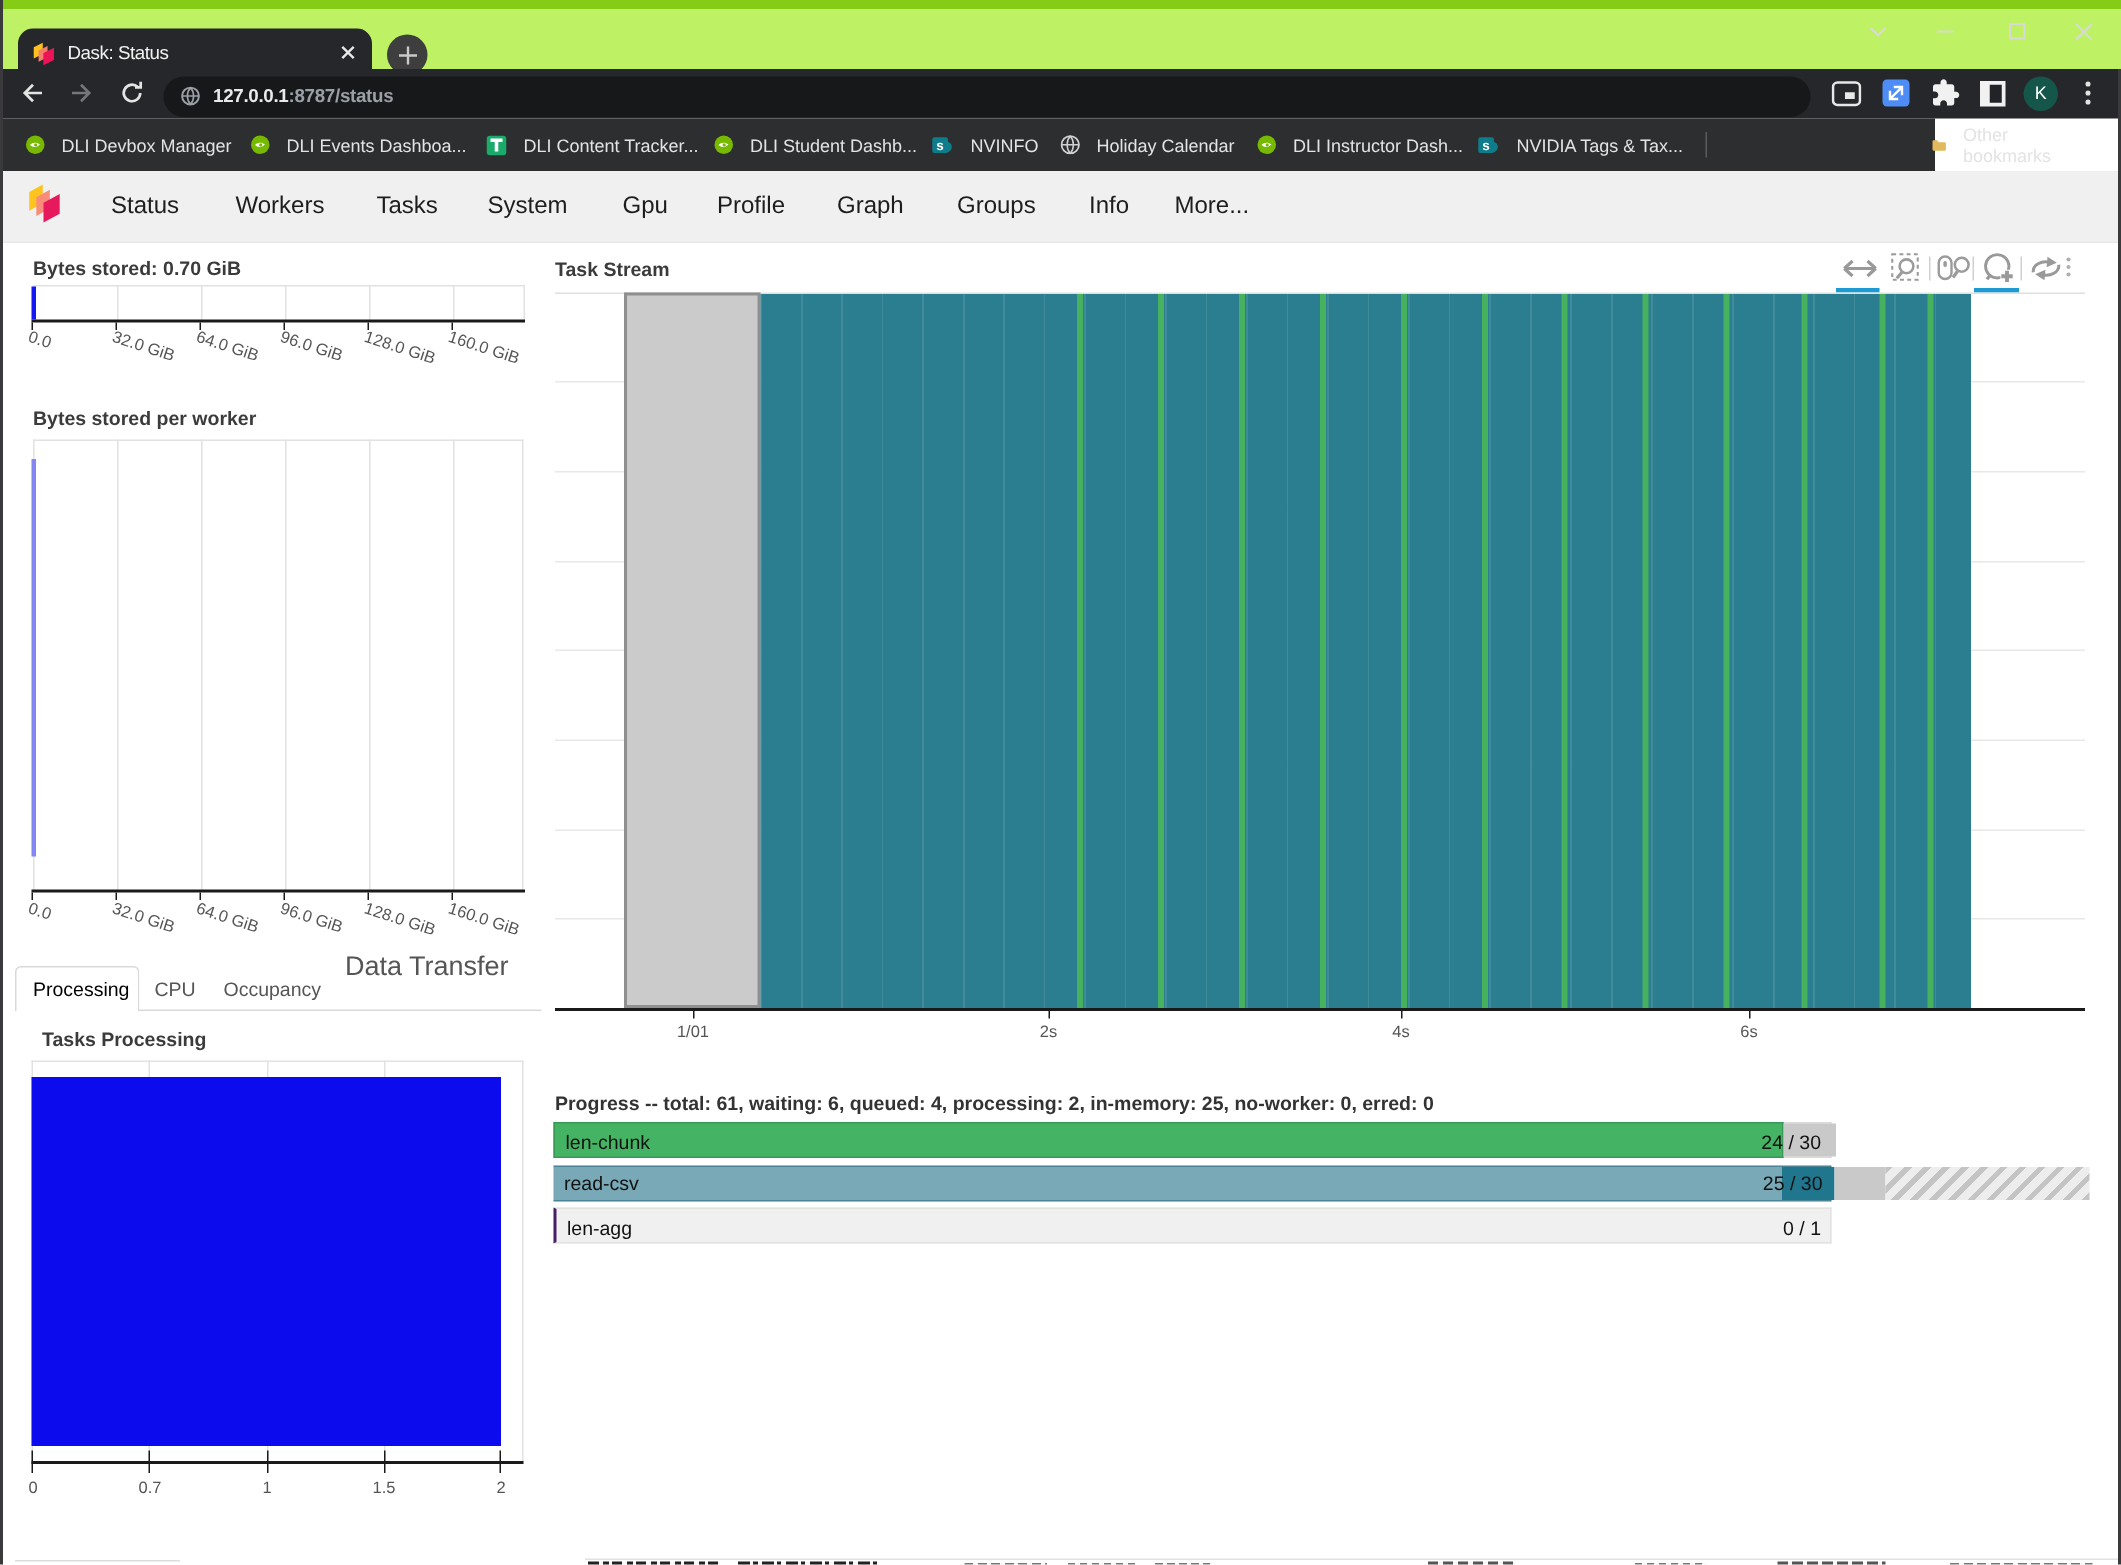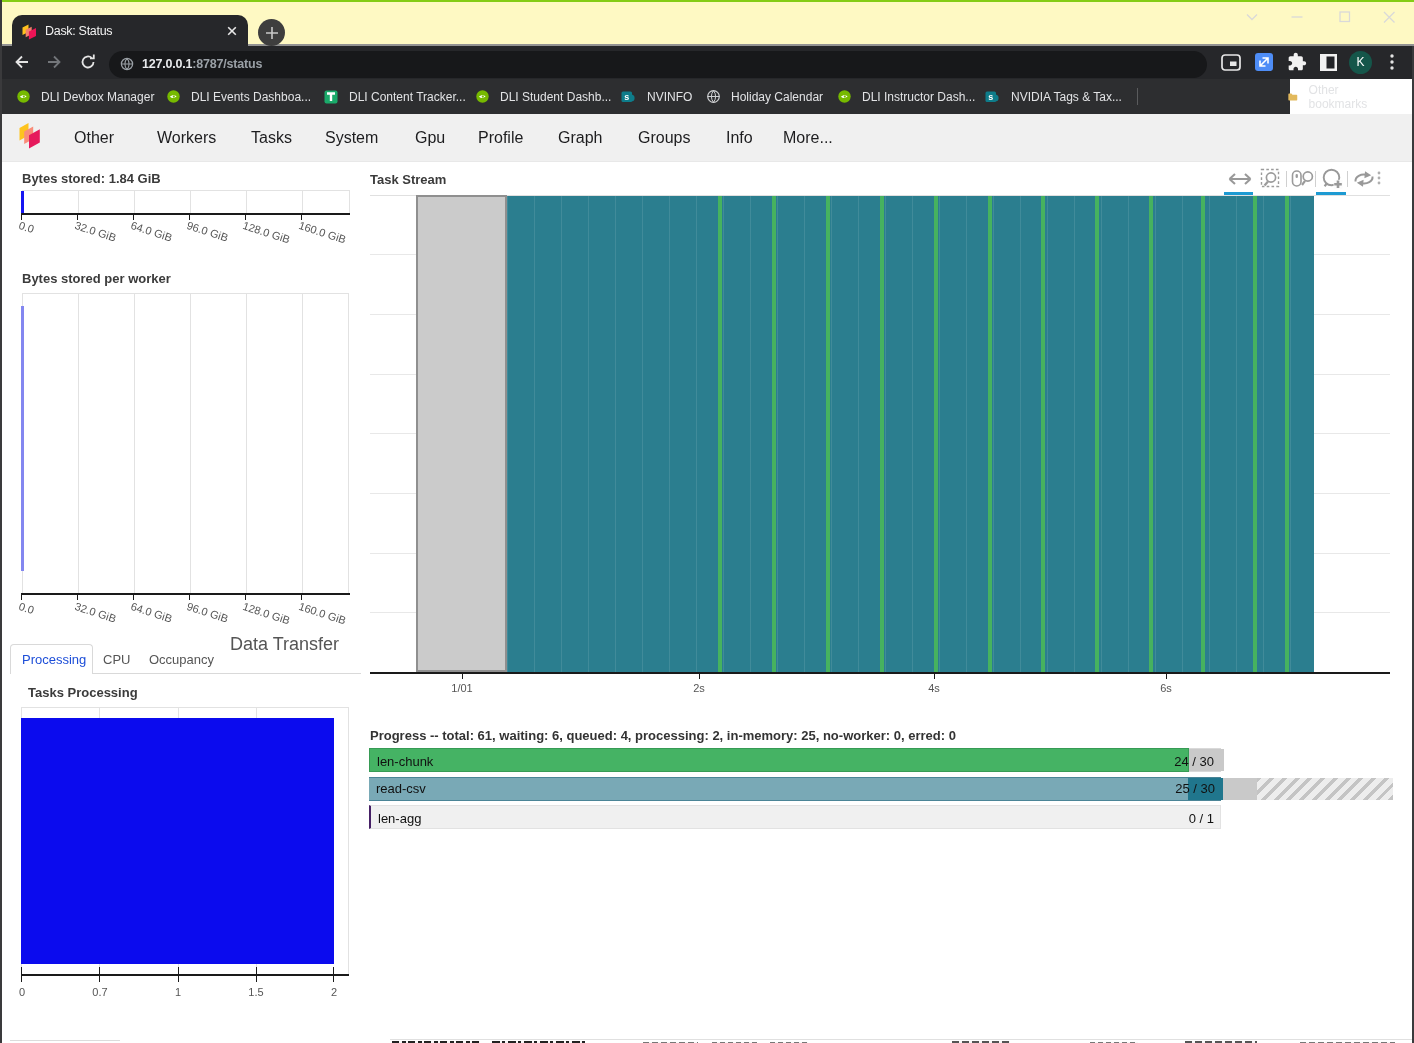--- a/index.html
+++ b/index.html
@@ -1,20 +1,20 @@
 <!DOCTYPE html>
 <html><head>
 <meta charset="utf-8">
 <style>
   * { margin:0; padding:0; box-sizing:border-box; }
   html,body { width:1414px; height:1043px; overflow:hidden; background:#fff;
     font-family:"Liberation Sans", sans-serif; }
   .abs { position:absolute; }
   
-  #titlebar { position:absolute; left:0; top:0; width:1414px; height:46px; background:#fef9c3; border-top:2px solid #84cc16;}
+  #titlebar { position:absolute; left:0; top:0; width:1414px; height:46px; background:#bef264; border-top:6px solid #84cc16;}
   #tab { position:absolute; left:12px; top:13px; width:236px; height:33px; background:#26272a; border-radius:10px 10px 0 0; }
   #tab .ttext { position:absolute; left:33px; top:9px; font-size:12.5px; letter-spacing:-0.3px; color:#f2f2f2; }
   #tabclose { position:absolute; left:213px; top:9px; width:14px; height:14px; color:#eaeaea; font-size:14px; line-height:14px; }
   #newtab { position:absolute; left:258px; top:17px; width:27px; height:27px; border-radius:50%; background:#3e3e3e; }
   #newtab svg { position:absolute; left:7px; top:7px; }
   .wc { position:absolute; top:0; height:30px; }
   #toolbar { position:absolute; left:0; top:46px; width:1414px; height:33px; background:#26272a; }
   #omni { position:absolute; left:109px; top:5px; width:1098px; height:27px; background:#17181a; border-radius:13.5px;font-weight:bold; }
   #omni .u1 { position:absolute; left:33px; top:6px; font-size:12.5px; letter-spacing:-0.2px; color:#dfe1e4; }
   #bookmarks { position:absolute; left:0; top:79px; width:1290px; height:35px; background:#2d2e30; }
@@ -183,35 +183,35 @@
       <span>Other bookmarks</span>
     </div>
 </div>
 
 <div id="navbar">
   <svg class="abs" style="left:19px;top:8px" width="23" height="27" viewBox="0 0 23 27">
     <polygon points="0.5,6 9.5,1 9.5,13.5 0.5,18.5" fill="#FDC31F"></polygon>
     <polygon points="5.2,9.5 14.2,4.5 14.2,17 5.2,22" fill="#F98C79"></polygon>
     <polygon points="10,13.2 20.8,7.3 20.8,20.5 10,26.4" fill="#E6195C"></polygon>
   </svg>
-  <span class="nav" style="left:74px">Other</span>
+  <span class="nav" style="left:74px">Status</span>
   <span class="nav" style="left:157px">Workers</span>
   <span class="nav" style="left:251px">Tasks</span>
   <span class="nav" style="left:325px">System</span>
   <span class="nav" style="left:415px">Gpu</span>
   <span class="nav" style="left:478px">Profile</span>
   <span class="nav" style="left:558px">Graph</span>
   <span class="nav" style="left:638px">Groups</span>
   <span class="nav" style="left:726px">Info</span>
   <span class="nav" style="left:783px">More...</span>
 </div>
 
 <div id="leftcol">
 
-  <div class="ctitle" style="left:22px;top:171px">Bytes stored: 1.84 GiB</div>
+  <div class="ctitle" style="left:22px;top:171px">Bytes stored: 0.70 GiB</div>
   <div class="abs" style="left:22px;top:190px;width:328px;height:1px;background:#e2e2e2"></div>
   <div class="gline-v" style="left:22px;top:190px;height:24px"></div>
   <div class="gline-v" style="left:78px;top:190px;height:24px"></div>
   <div class="gline-v" style="left:134px;top:190px;height:24px"></div>
   <div class="gline-v" style="left:190px;top:190px;height:24px"></div>
   <div class="gline-v" style="left:246px;top:190px;height:24px"></div>
   <div class="gline-v" style="left:302px;top:190px;height:24px"></div>
   <div class="gline-v" style="left:349px;top:190px;height:24px"></div>
   <div class="abs" style="left:21px;top:191px;width:3px;height:22px;background:#1616f2"></div>
   <div class="axis" style="left:21px;top:213px;width:329px;height:2px"></div>
@@ -247,21 +247,21 @@
   <div class="tick" style="left:301px;top:595px;height:5px"></div>
   <div class="rlab" style="left:21px;top:600px">0.0</div>
   <div class="rlab" style="left:77px;top:600px">32.0 GiB</div>
   <div class="rlab" style="left:133px;top:600px">64.0 GiB</div>
   <div class="rlab" style="left:189px;top:600px">96.0 GiB</div>
   <div class="rlab" style="left:245px;top:600px">128.0 GiB</div>
   <div class="rlab" style="left:301px;top:600px">160.0 GiB</div>
 
   <div class="abs" style="left:10px;top:673px;width:351px;height:1px;background:#d9d9d9"></div>
   <div class="abs" style="left:10px;top:644px;width:83px;height:30px;background:#fff;border:1px solid #d9d9d9;border-bottom:none;border-radius:4px 4px 0 0;"></div>
-  <div class="abs" style="left:22px;top:652px;font-size:13px;color:#1d4ed8">Processing</div>
+  <div class="abs" style="left:22px;top:652px;font-size:13px;color:#000000">Processing</div>
   <div class="abs" style="left:103px;top:652px;font-size:13px;color:#555">CPU</div>
   <div class="abs" style="left:149px;top:652px;font-size:13px;color:#555">Occupancy</div>
   <div class="abs" style="left:230px;top:634px;font-size:18px;color:#555">Data Transfer</div>
 
   <div class="ctitle" style="left:28px;top:685px">Tasks Processing</div>
   <div class="abs" style="left:21px;top:707px;width:328px;height:1px;background:#e2e2e2"></div>
   <div class="gline-v" style="left:21px;top:707px;height:268px"></div>
   <div class="gline-v" style="left:99px;top:707px;height:268px"></div>
   <div class="gline-v" style="left:178px;top:707px;height:268px"></div>
   <div class="gline-v" style="left:256px;top:707px;height:268px"></div>

